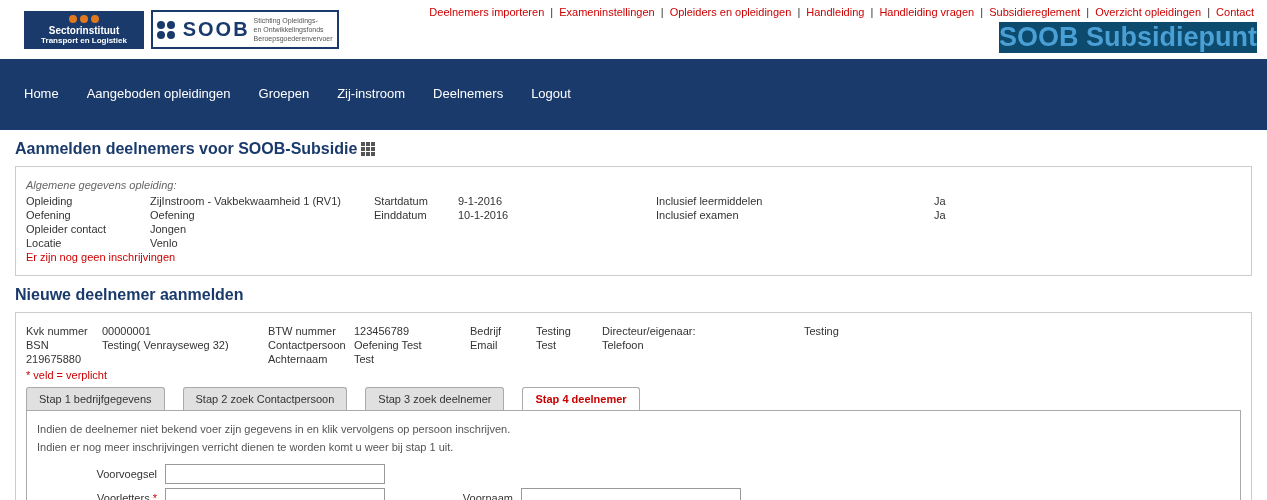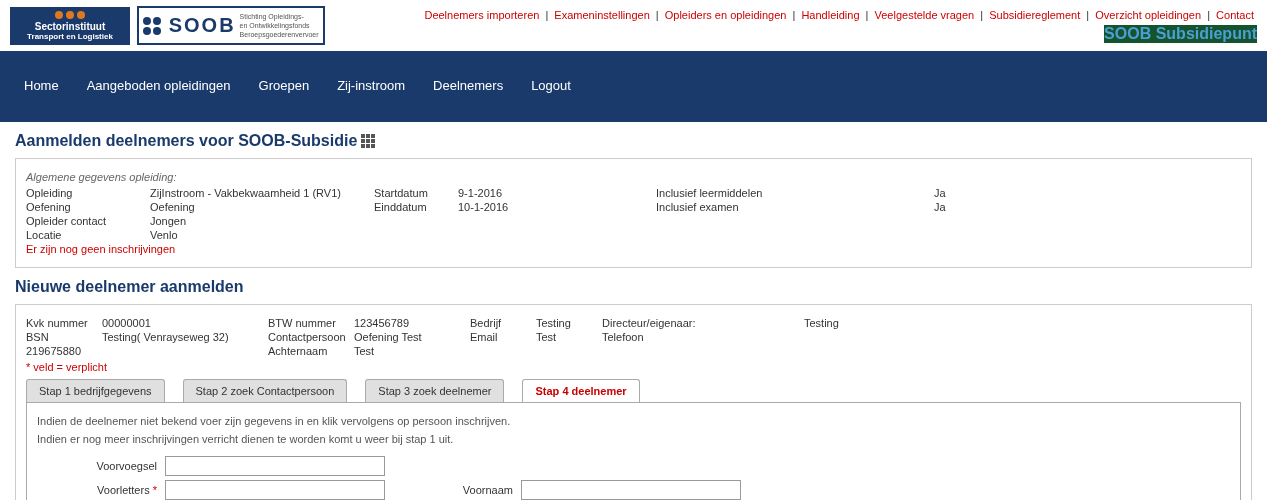--- a/index.html
+++ b/index.html
@@ -7,20 +7,21 @@
     .logo-sectorinstituut {
       background: #1a3a6b;
       color: #fff;
       padding: 4px 8px;
       font-size: 11px;
       font-weight: bold;
       display: flex;
       flex-direction: column;
       align-items: center;
       width: 120px;
+      margin-left: 14px;
     }
     .logo-sectorinstituut .dots {
       display: flex; gap: 3px; margin-bottom: 2px;
     }
     .logo-sectorinstituut .dot {
       width: 8px; height: 8px; border-radius: 50%; background: #4a9fd4;
     }
     .logo-sectorinstituut .dot.orange { background: #e07820; }
     .logo-sectorinstituut .name { font-size: 10px; font-weight: bold; }
     .logo-sectorinstituut .sub { font-size: 8px; }
@@ -49,26 +50,26 @@
       color: #333;
       text-align: right;
     }
     .top-nav-links a {
       color: #c00;
       text-decoration: none;
       margin: 0 3px;
     }
 
     .site-title {
-      font-size: 16px;
+      font-size: 27px;
       color: #4a9fd4;
       font-weight: bold;
       text-align: center;
       padding: 4px 10px 2px;
-      background: #14532d;
+      background: #0c4a6e;
     }
 
     
     .main-nav {
       background: #1a3a6b;
       padding: 17px 10px;
       display: flex;
       align-items: stretch;
     }
     .main-nav a {
@@ -230,21 +231,21 @@
       <div class="soob-text">SOOB</div>
       <div class="soob-sub" style="font-size:7px;color:#555;line-height:1.3;max-width:100px;">Stichting Opleidings-<br>en Ontwikkelingsfonds<br>Beroepsgoederenvervoer</div>
     </div>
 
     <div class="header-top-right">
       <div class="top-nav-links">
         <a href="#">Deelnemers importeren</a> |
         <a href="#">Exameninstellingen</a> |
         <a href="#" style="color:#c00;">Opleiders en opleidingen</a> |
         <a href="#">Handleiding</a> |
-        <a href="#">Veelgestelde vragen</a> |
+        <a href="#">Handleiding vragen</a> |
         <a href="#">Subsidiereglement</a> |
         <a href="#">Overzicht opleidingen</a> |
         <a href="#">Contact</a>
       </div>
       <div class="site-title" style="padding:0;margin-top:4px;">SOOB Subsidiepunt</div>
     </div>
   </div>
 
   <nav class="main-nav">
     <a href="#">Home</a>

